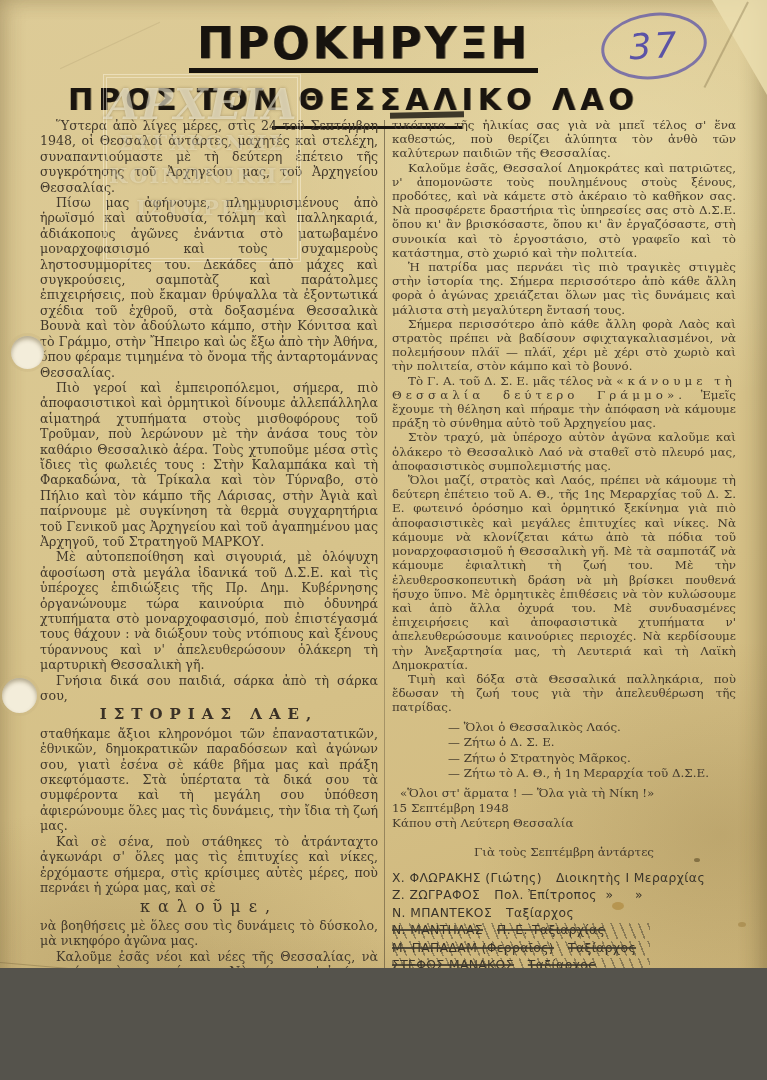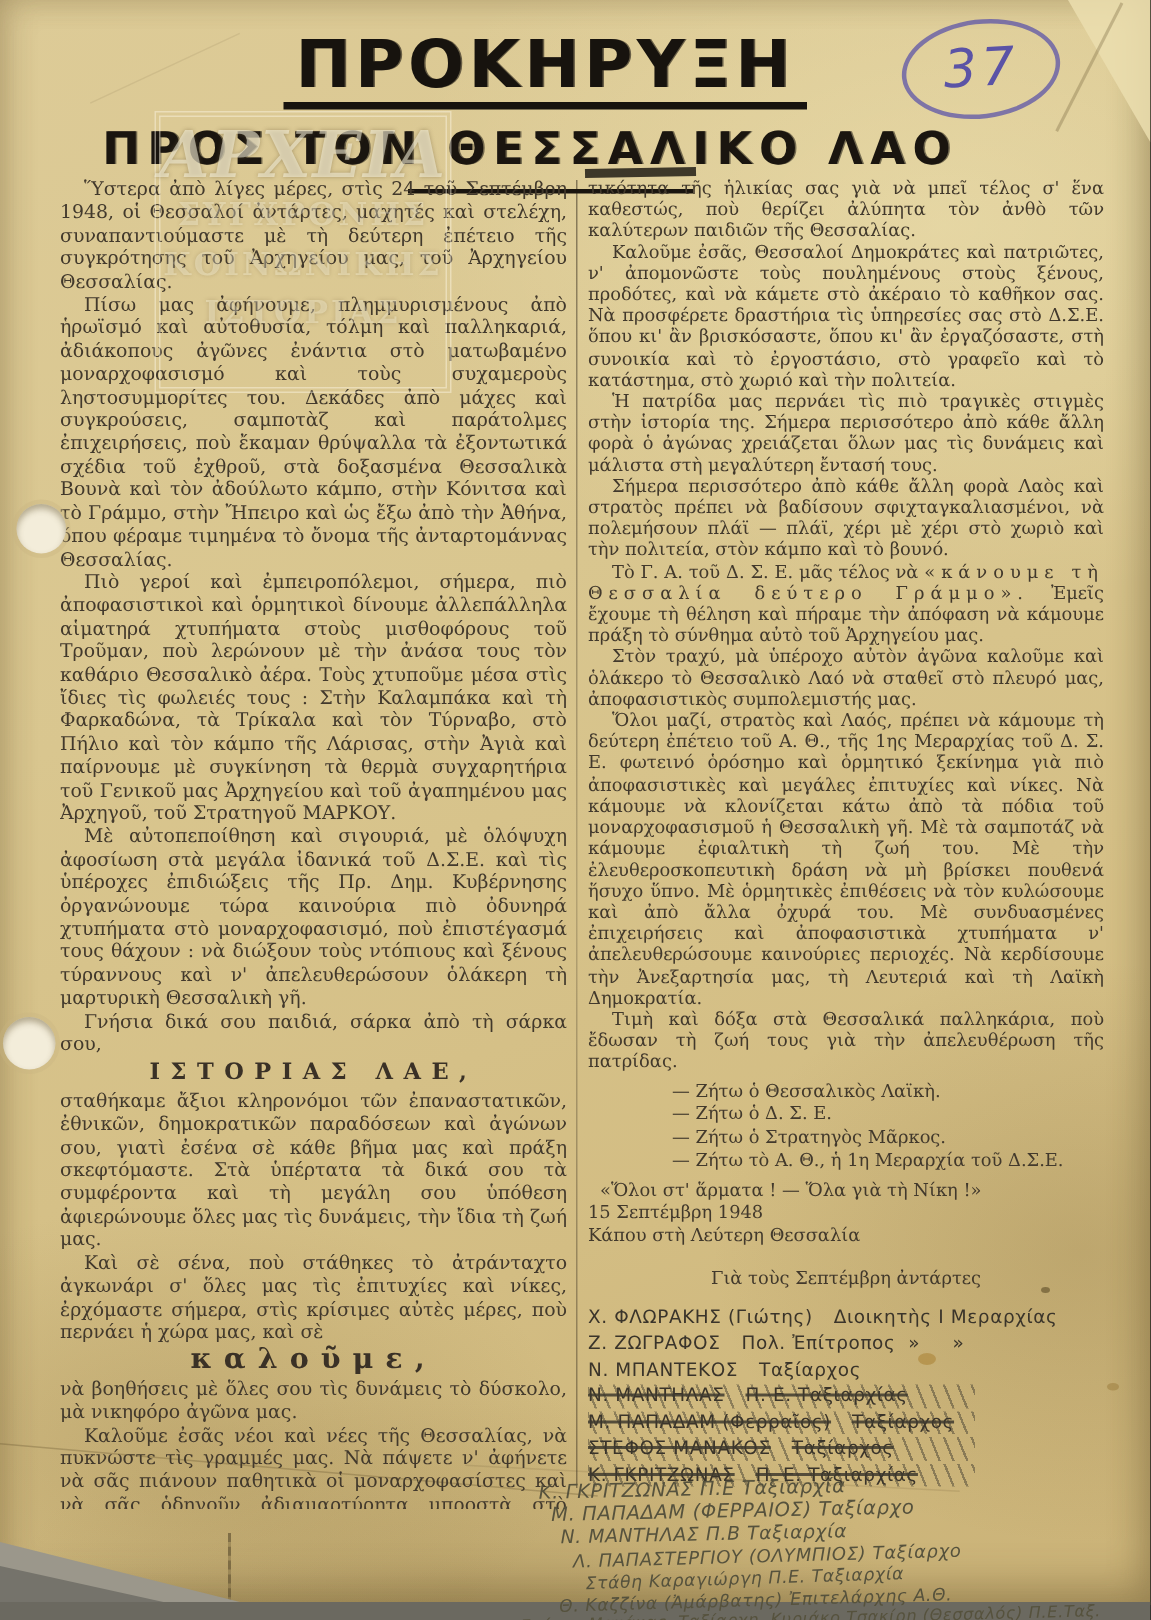--- a/index.html
+++ b/index.html
@@ -1,17 +1,17 @@
 <!DOCTYPE html>
 <html><head>
 <meta charset="utf-8">
 <style>
   html,body{margin:0;padding:0;background:#55534c;}
-  .screen{position:relative;width:767px;height:1080px;overflow:hidden;
-    background:#000000;font-family:"DejaVu Serif","DejaVu Sans",serif;}
+  .screen{position:relative;width:767px;height:968px;overflow:hidden;
+    background:#84cc16;font-family:"DejaVu Serif","DejaVu Sans",serif;}
 
   
   .paper{position:absolute;left:0;top:0;width:767px;height:1070px;
     background:
       radial-gradient(ellipse 420px 260px at 16% 90%, rgba(118,94,44,.20), transparent 62%),
       radial-gradient(ellipse 620px 430px at 82% 14%, rgba(255,248,205,.30), transparent 60%),
       radial-gradient(ellipse 380px 300px at 94% 78%, rgba(122,98,48,.22), transparent 65%),
       radial-gradient(ellipse 500px 220px at 40% 99%, rgba(110,88,40,.18), transparent 60%),
       linear-gradient(160deg,#ddcb97 0%,#d9c68f 38%,#d3bd83 72%,#cab277 100%);
     box-shadow:inset 0 -16px 24px rgba(88,72,36,.28), inset -10px 0 20px rgba(100,84,44,.20),
@@ -78,21 +78,21 @@
   
   .col-divider{position:absolute;left:384px;top:120px;width:1px;height:872px;z-index:1;
     background:linear-gradient(to bottom,rgba(58,48,32,.55),rgba(58,48,32,.22) 55%,rgba(58,48,32,.5));}
   .col{position:absolute;top:118px;color:#42392c;text-align:justify;z-index:2;overflow:hidden;}
   .col-left{left:40px;width:338px;height:888px;font-size:12.6px;line-height:15.4px;}
   .col-right{left:392px;width:344px;height:880px;font-size:11.9px;line-height:14.2px;}
   .col p{margin:0;text-indent:16px;}
   .col p.no-indent{text-indent:0;}
   .h-center{text-align:center;text-indent:0;letter-spacing:7px;font-size:15px;
     margin:4px 0 3px 0;color:#3a3126;font-weight:bold;}
-  .h-kaloume{letter-spacing:8px;font-size:19px;font-weight:bold;}
+  .h-kaloume{letter-spacing:8px;font-size:16px;font-weight:normal;}
   .emph{letter-spacing:4px;}
 
   .slogans{margin-top:5px;}
   .slogan{text-indent:0;padding-left:56px;line-height:15.5px;white-space:nowrap;text-align:left;}
   .battle-cry{text-indent:0;padding-left:8px;line-height:16px;margin-top:3px;text-align:left;white-space:nowrap;}
   .date-line,.place-line{text-align:left;text-indent:0;line-height:15.5px;}
   .for-line{text-align:center;text-indent:0;margin-top:12px;line-height:16px;}
 
   .sig-block{margin-top:10px;}
   .sig-row{position:relative;display:flex;font-family:"DejaVu Sans",sans-serif;
@@ -172,21 +172,21 @@
       <p class="no-indent">τικότητα τῆς ἡλικίας σας γιὰ νὰ μπεῖ τέλος σ' ἕνα καθεστώς, ποὺ θερίζει ἀλύπητα τὸν ἀνθὸ τῶν καλύτερων παιδιῶν τῆς Θεσσαλίας.</p>
       <p>Καλοῦμε ἐσᾶς, Θεσσαλοί Δημοκράτες καὶ πατριῶτες, ν' ἀπομονῶστε τοὺς πουλημένους στοὺς ξένους, προδότες, καὶ νὰ κάμετε στὸ ἀκέραιο τὸ καθῆκον σας. Νὰ προσφέρετε δραστήρια τὶς ὑπηρεσίες σας στὸ Δ.Σ.Ε. ὅπου κι' ἂν βρισκόσαστε, ὅπου κι' ἂν ἐργαζόσαστε, στὴ συνοικία καὶ τὸ ἐργοστάσιο, στὸ γραφεῖο καὶ τὸ κατάστημα, στὸ χωριό καὶ τὴν πολιτεία.</p>
       <p>Ἡ πατρίδα μας περνάει τὶς πιὸ τραγικὲς στιγμὲς στὴν ἱστορία της. Σήμερα περισσότερο ἀπὸ κάθε ἄλλη φορὰ ὁ ἀγώνας χρειάζεται ὅλων μας τὶς δυνάμεις καὶ μάλιστα στὴ μεγαλύτερη ἔντασή τους.</p>
       <p>Σήμερα περισσότερο ἀπὸ κάθε ἄλλη φορὰ Λαὸς καὶ στρατὸς πρέπει νὰ βαδίσουν σφιχταγκαλιασμένοι, νὰ πολεμήσουν πλάϊ — πλάϊ, χέρι μὲ χέρι στὸ χωριὸ καὶ τὴν πολιτεία, στὸν κάμπο καὶ τὸ βουνό.</p>
       <p><span>Τὸ Γ. Α. τοῦ Δ. Σ. Ε. μᾶς τέλος νὰ </span><span class="emph">«κάνουμε τὴ Θεσσαλία δεύτερο Γράμμο».</span><span> Ἐμεῖς ἔχουμε τὴ θέληση καὶ πήραμε τὴν ἀπόφαση νὰ κάμουμε πράξη τὸ σύνθημα αὐτὸ τοῦ Ἀρχηγείου μας.</span></p>
       <p>Στὸν τραχύ, μὰ ὑπέροχο αὐτὸν ἀγῶνα καλοῦμε καὶ ὁλάκερο τὸ Θεσσαλικὸ Λαό νὰ σταθεῖ στὸ πλευρό μας, ἀποφασιστικὸς συμπολεμιστής μας.</p>
       <p>Ὅλοι μαζί, στρατὸς καὶ Λαός, πρέπει νὰ κάμουμε τὴ δεύτερη ἐπέτειο τοῦ Α. Θ., τῆς 1ης Μεραρχίας τοῦ Δ. Σ. Ε. φωτεινό ὁρόσημο καὶ ὁρμητικό ξεκίνημα γιὰ πιὸ ἀποφασιστικὲς καὶ μεγάλες ἐπιτυχίες καὶ νίκες. Νὰ κάμουμε νὰ κλονίζεται κάτω ἀπὸ τὰ πόδια τοῦ μοναρχοφασισμοῦ ἡ Θεσσαλικὴ γῆ. Μὲ τὰ σαμποτάζ νὰ κάμουμε ἐφιαλτικὴ τὴ ζωή του. Μὲ τὴν ἐλευθεροσκοπευτικὴ δράση νὰ μὴ βρίσκει πουθενά ἥσυχο ὕπνο. Μὲ ὁρμητικὲς ἐπιθέσεις νὰ τὸν κυλώσουμε καὶ ἀπὸ ἄλλα ὀχυρά του. Μὲ συνδυασμένες ἐπιχειρήσεις καὶ ἀποφασιστικὰ χτυπήματα ν' ἀπελευθερώσουμε καινούριες περιοχές. Νὰ κερδίσουμε τὴν Ἀνεξαρτησία μας, τὴ Λευτεριά καὶ τὴ Λαϊκὴ Δημοκρατία.</p>
       <p>Τιμὴ καὶ δόξα στὰ Θεσσαλικά παλληκάρια, ποὺ ἔδωσαν τὴ ζωή τους γιὰ τὴν ἀπελευθέρωση τῆς πατρίδας.</p>
 
       <div class="slogans">
-        <div class="slogan">— Ζήτω ὁ Θεσσαλικὸς Λαϊκὴ.</div>
+        <div class="slogan">— Ὅλοι ὁ Θεσσαλικὸς Λαός.</div>
         <div class="slogan">— Ζήτω ὁ  Δ. Σ. Ε.</div>
         <div class="slogan">— Ζήτω ὁ Στρατηγὸς Μᾶρκος.</div>
         <div class="slogan">— Ζήτω τὸ Α. Θ., ἡ 1η Μεραρχία τοῦ Δ.Σ.Ε.</div>
       </div>
       <div class="battle-cry">«Ὅλοι στ' ἅρματα ! — Ὅλα γιὰ τὴ Νίκη !»</div>
       <div class="date-line">15 Σεπτέμβρη 1948</div>
       <div class="place-line">Κάπου στὴ Λεύτερη Θεσσαλία</div>
       <div class="for-line">Γιὰ τοὺς Σεπτέμβρη ἀντάρτες</div>
 
       <div class="sig-block">

